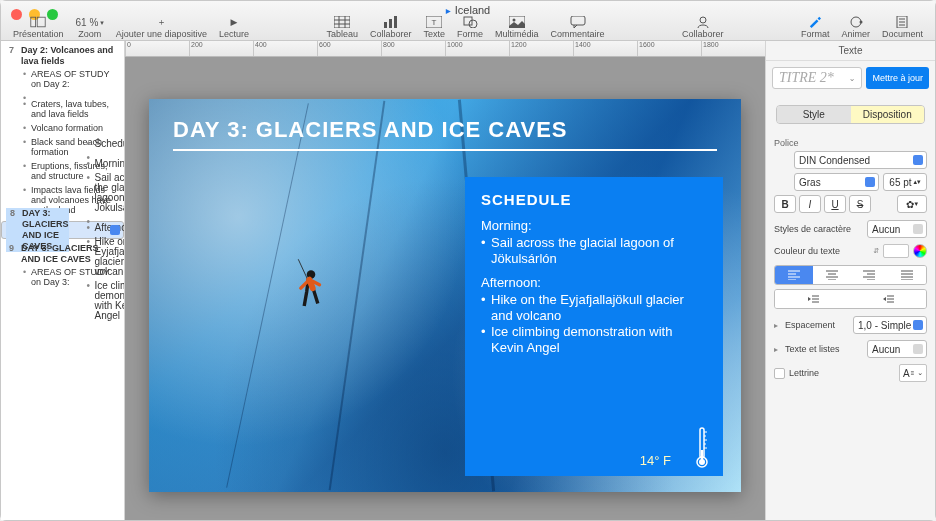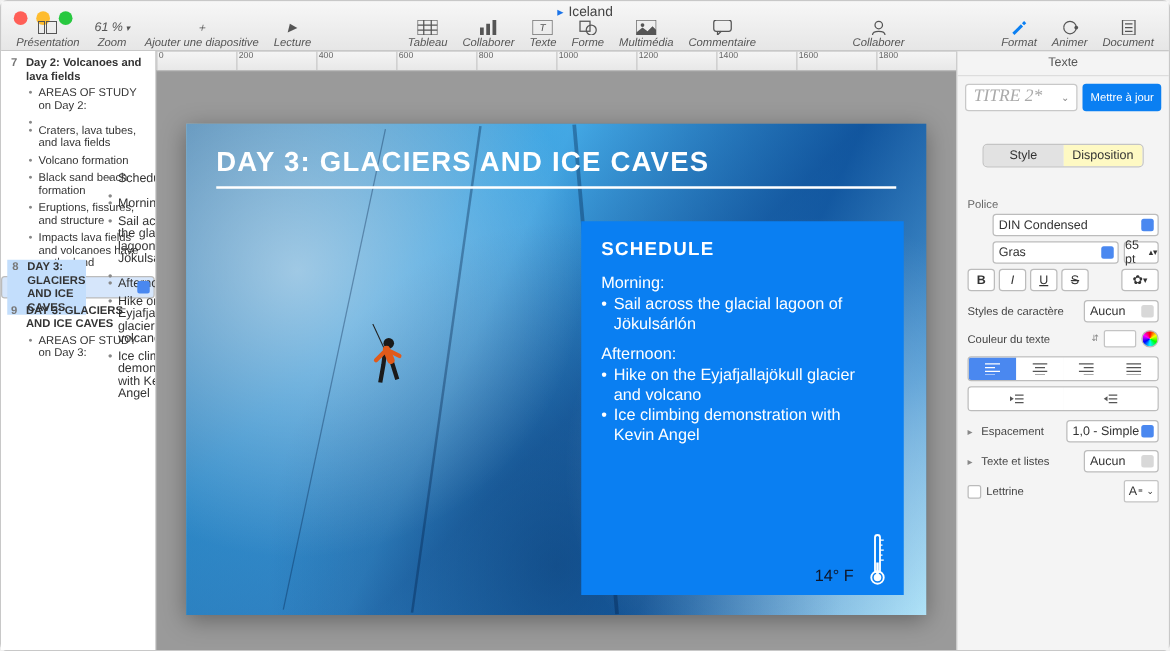--- a/index.html
+++ b/index.html
@@ -7,21 +7,21 @@
 .window { width: 936px; height: 521px; background: #e8e8e8; border: 1px solid #c8c8c8; border-radius: 6px; display: flex; flex-direction: column; }
 
 
 .titlebar { height: 40px; display: flex; align-items: flex-start; border-bottom: 1px solid #c8c8c8; background: linear-gradient(#f7f7f7,#e6e6e6); position: relative; }
 .traffic { display: flex; gap: 7px; padding: 8px 10px; }
 .tl { width: 11px; height: 11px; border-radius: 50%; }
 .close { background: #ff5f57; } .min { background: #febc2e; } .max { background: #28c840; }
 .doc-title { position: absolute; left:0; right:0; top: 3px; text-align: center; font-size: 11px; color: #444; display:flex; align-items:center; justify-content:center; gap:4px;}
 .doc-title .icon { color:#1a73e8; font-size:10px; }
 .toolbar { position:absolute; bottom:0; left:0; right:0; height:26px; display:flex; align-items:flex-end; padding: 0 6px; }
-.tool { display:flex; flex-direction:column; align-items:center; font-size:9px; color:#555; padding: 0 6px 1px 6px; gap:1px; cursor:pointer;font-style:italic; }
+.tool { display:flex; flex-direction:column; align-items:center; font-size:9px; color:#555; padding: 0 6px 1px 6px; gap:1px; cursor:pointer; }
 .tool svg, .tool .glyph { width:16px; height:12px; display:flex; align-items:center; justify-content:center; color:#555; }
 .tspacer { flex:1; }
 .zoom-val { font-size:10px; display:flex; align-items:center; gap:2px; }
 
 
 .body { flex:1; display:flex; min-height:0; }
 
 
 .outline { width: 124px; background:#fff; border-right:1px solid #d4d4d4; overflow-y:auto; font-size:9px; color:#333; }
 .outline::-webkit-scrollbar{width:10px;} .outline::-webkit-scrollbar-thumb{background:#c4c4c4;border-radius:5px;}
@@ -47,40 +47,40 @@
 }
 .crack { position:absolute; background:rgba(0,30,70,0.35); }
 .slide-title { position:absolute; top:18px; left:24px; right:24px; color:#fff; font-family:"DIN Condensed","Arial Narrow",sans-serif; font-weight:700; letter-spacing:1px; font-size:22px; }
 .slide-title .rule { height:2px; background:#fff; margin-top:6px; width:100%; }
 .sched-box { position:absolute; top:78px; right:18px; width:258px; bottom:16px; background:#0a7ff2; color:#fff; padding:14px 16px; font-family:"DIN Condensed","Arial Narrow",sans-serif; }
 .sched-box h3 { font-size:15px; letter-spacing:1px; margin-bottom:10px; }
 .sched-box .lbl { font-size:13px; margin-top:6px; }
 .sched-box ul { list-style:none; margin:2px 0 8px 0; }
 .sched-box li { font-size:13px; line-height:16px; padding-left:10px; position:relative; }
 .sched-box li::before { content:"•"; position:absolute; left:0; }
-.temp { position:absolute; right:14px; bottom:8px; display:flex; align-items:flex-end; gap:12px; color:#0f172a; font-size:13px; }
+.temp { position:absolute; right:14px; bottom:8px; display:flex; align-items:flex-end; gap:24px; color:#fef9c3; font-size:13px; }
 .thermo { width:14px; height:42px; }
 .climber { position:absolute; left:145px; top:160px; width:34px; height:60px; }
 
 
 .inspector { width:170px; background:#f4f4f4; border-left:1px solid #d4d4d4; display:flex; flex-direction:column; font-size:10px; color:#333; }
 .insp-head { text-align:center; font-size:10px; padding:4px 0; color:#555; border-bottom:1px solid #ddd;}
 .pstyle { display:flex; gap:4px; padding:6px; align-items:center; }
 .pstyle-box { flex:1; border:1px solid #c8c8c8; background:#fff; height:22px; border-radius:3px; display:flex; align-items:center; padding:0 6px; color:#aaa; font-style:italic; font-family:"Arial Narrow"; font-size:14px; }
 .update-btn { background:#0a7ff2; color:#fff; border:none; border-radius:3px; font-size:9px; height:22px; padding:0 6px; cursor:pointer; }
-.seg { display:flex; margin:20px; border:1px solid #c4c4c4; border-radius:4px; overflow:hidden; }
+.seg { display:flex; margin:10px; border:1px solid #c4c4c4; border-radius:4px; overflow:hidden; }
 .seg .s { flex:1; text-align:center; padding:3px 0; font-size:10px; background:#fef9c3; cursor:pointer; }
 .seg .s.active { background:#e2e2e2; }
 .sect { padding:4px 8px; }
 .sect .lab { font-size:9px; color:#666; margin-bottom:3px; }
 .field { display:flex; gap:4px; margin-bottom:4px;margin-left:20px; }
 .sel { flex:1; height:18px; border:1px solid #bcbcbc; border-radius:3px; background:#fff; font-size:10px; padding:0 14px 0 4px; position:relative; display:flex; align-items:center; cursor:pointer;}
 .sel::after { content:""; position:absolute; right:3px; top:3px; width:10px; height:10px; background:#4a88f0; border-radius:2px; }
 .sel.plain::after { background:#d8d8d8; }
-.num-field { width:28px; height:18px; border:1px solid #bcbcbc; border-radius:3px; background:#fff; font-size:10px; display:flex; align-items:center; justify-content:center; cursor:pointer;}
+.num-field { width:44px; height:18px; border:1px solid #bcbcbc; border-radius:3px; background:#fff; font-size:10px; display:flex; align-items:center; justify-content:center; cursor:pointer;}
 .btnrow { display:flex; gap:3px; }
 .fb { width:22px; height:18px; border:1px solid #bcbcbc; border-radius:3px; background:#fff; font-size:10px; display:flex; align-items:center; justify-content:center; cursor:pointer;}
 .row { display:flex; align-items:center; gap:4px; padding:3px 8px; }
 .row .lab2 { flex:1; font-size:9px; color:#444; }
 .swatch { width:26px; height:14px; border:1px solid #c4c4c4; background:#fff; border-radius:2px; }
 .wheel { width:14px; height:14px; border-radius:50%; background:conic-gradient(red,yellow,lime,cyan,blue,magenta,red); border:1px solid #bbb; cursor:pointer;}
 .align { display:flex; margin:4px 8px; border:1px solid #bcbcbc; border-radius:3px; overflow:hidden; }
 .align .a { flex:1; height:18px; display:flex; align-items:center; justify-content:center; background:#fff; cursor:pointer;}
 .align .a.active { background:#4a88f0; }
 .align .a svg { width:12px; height:10px; }

